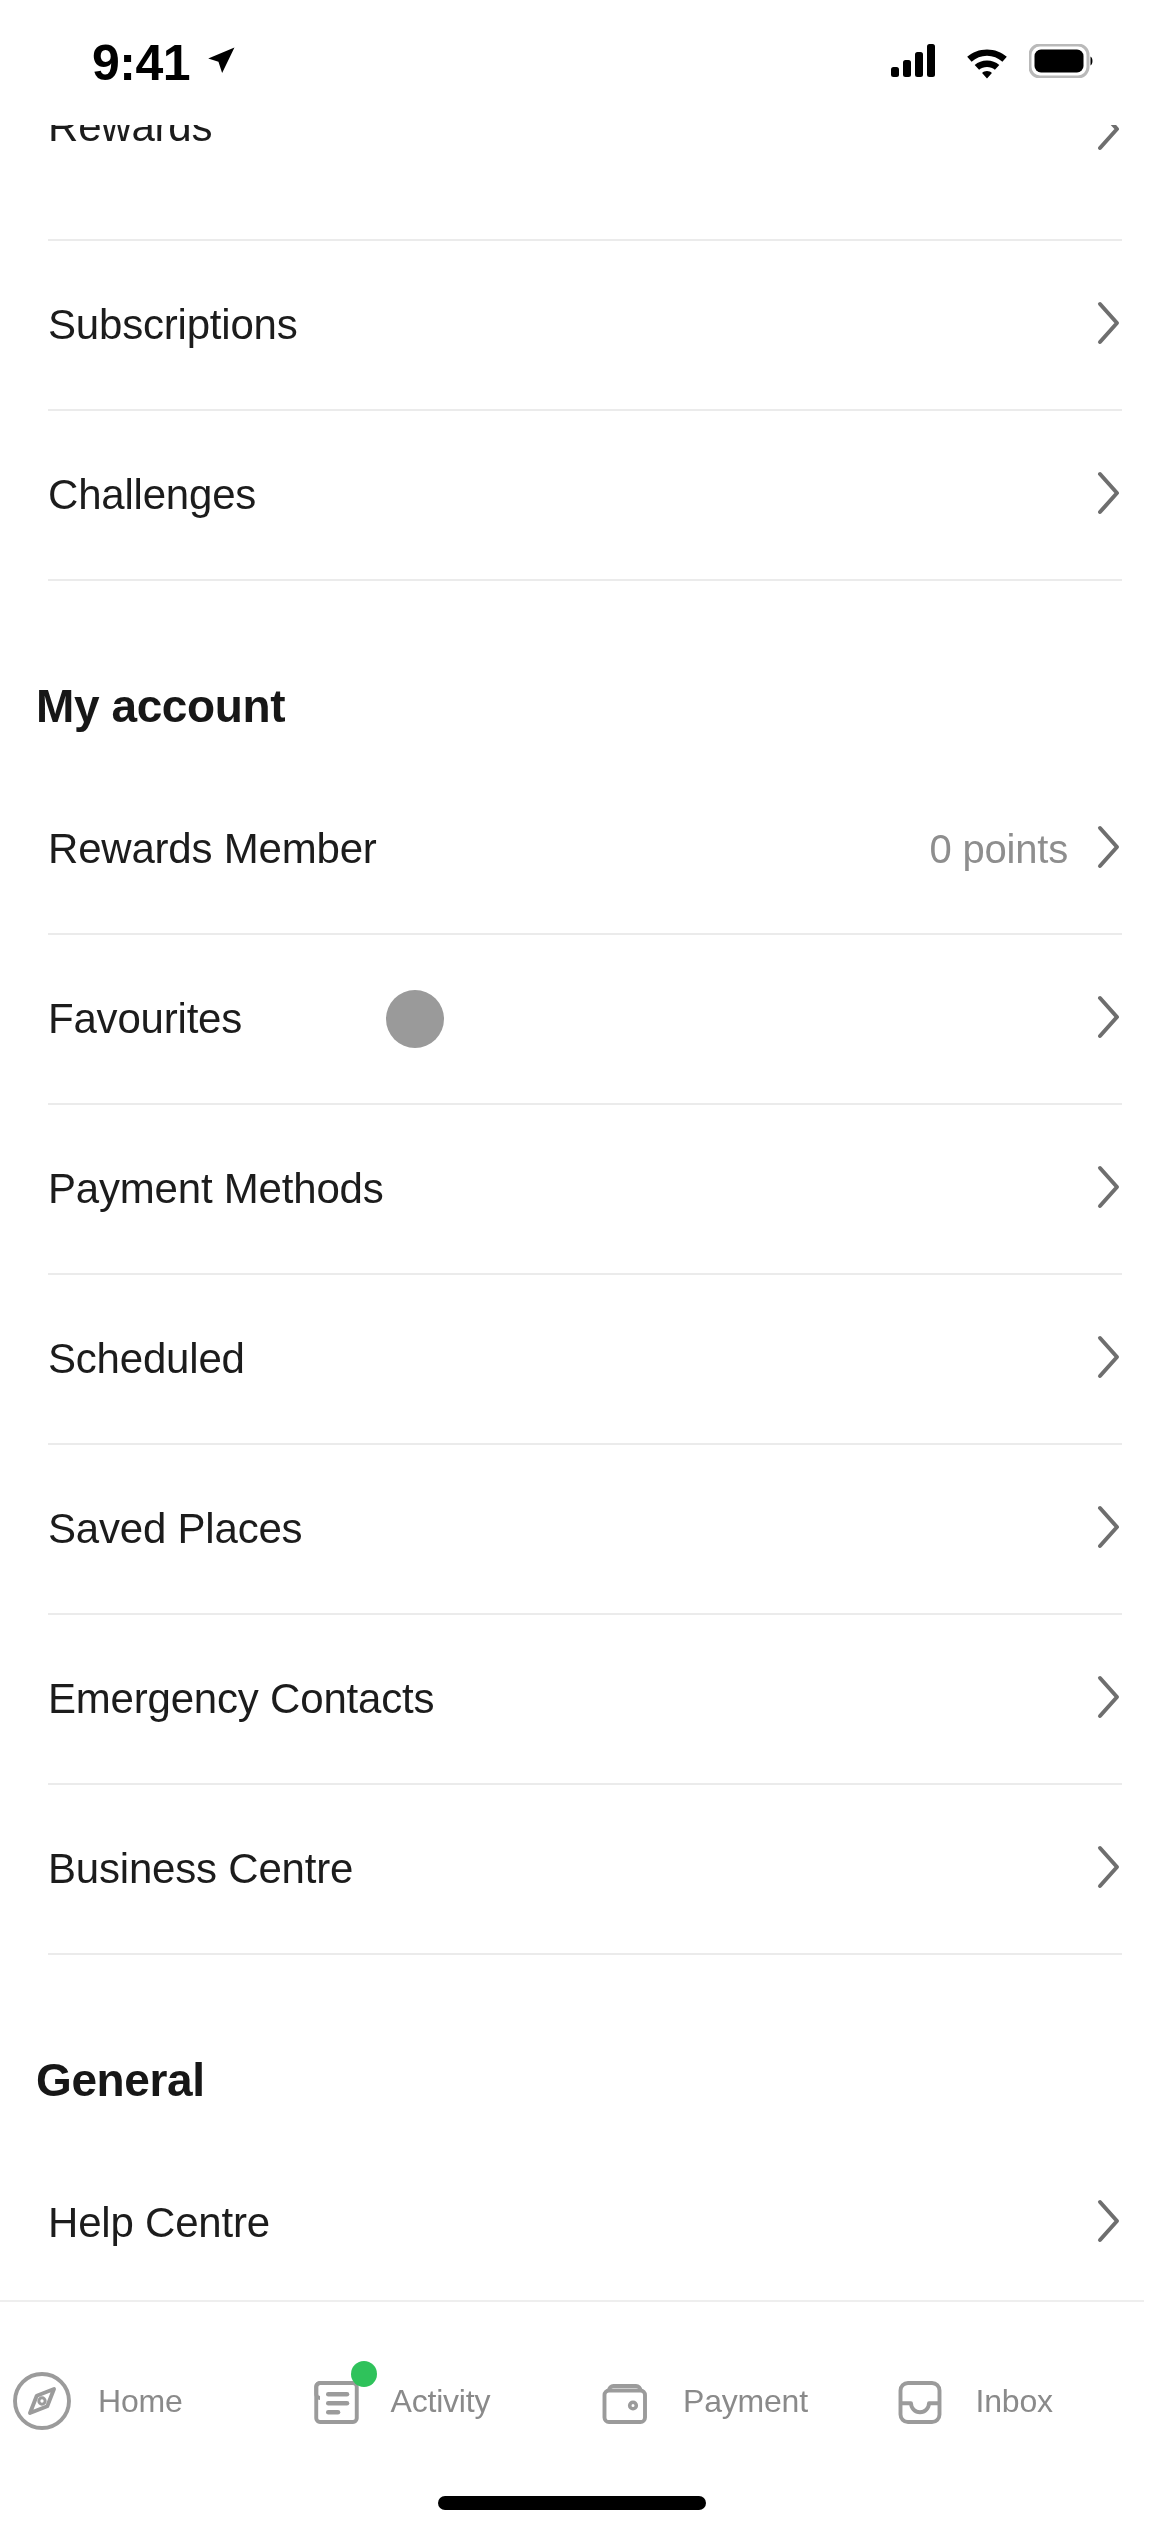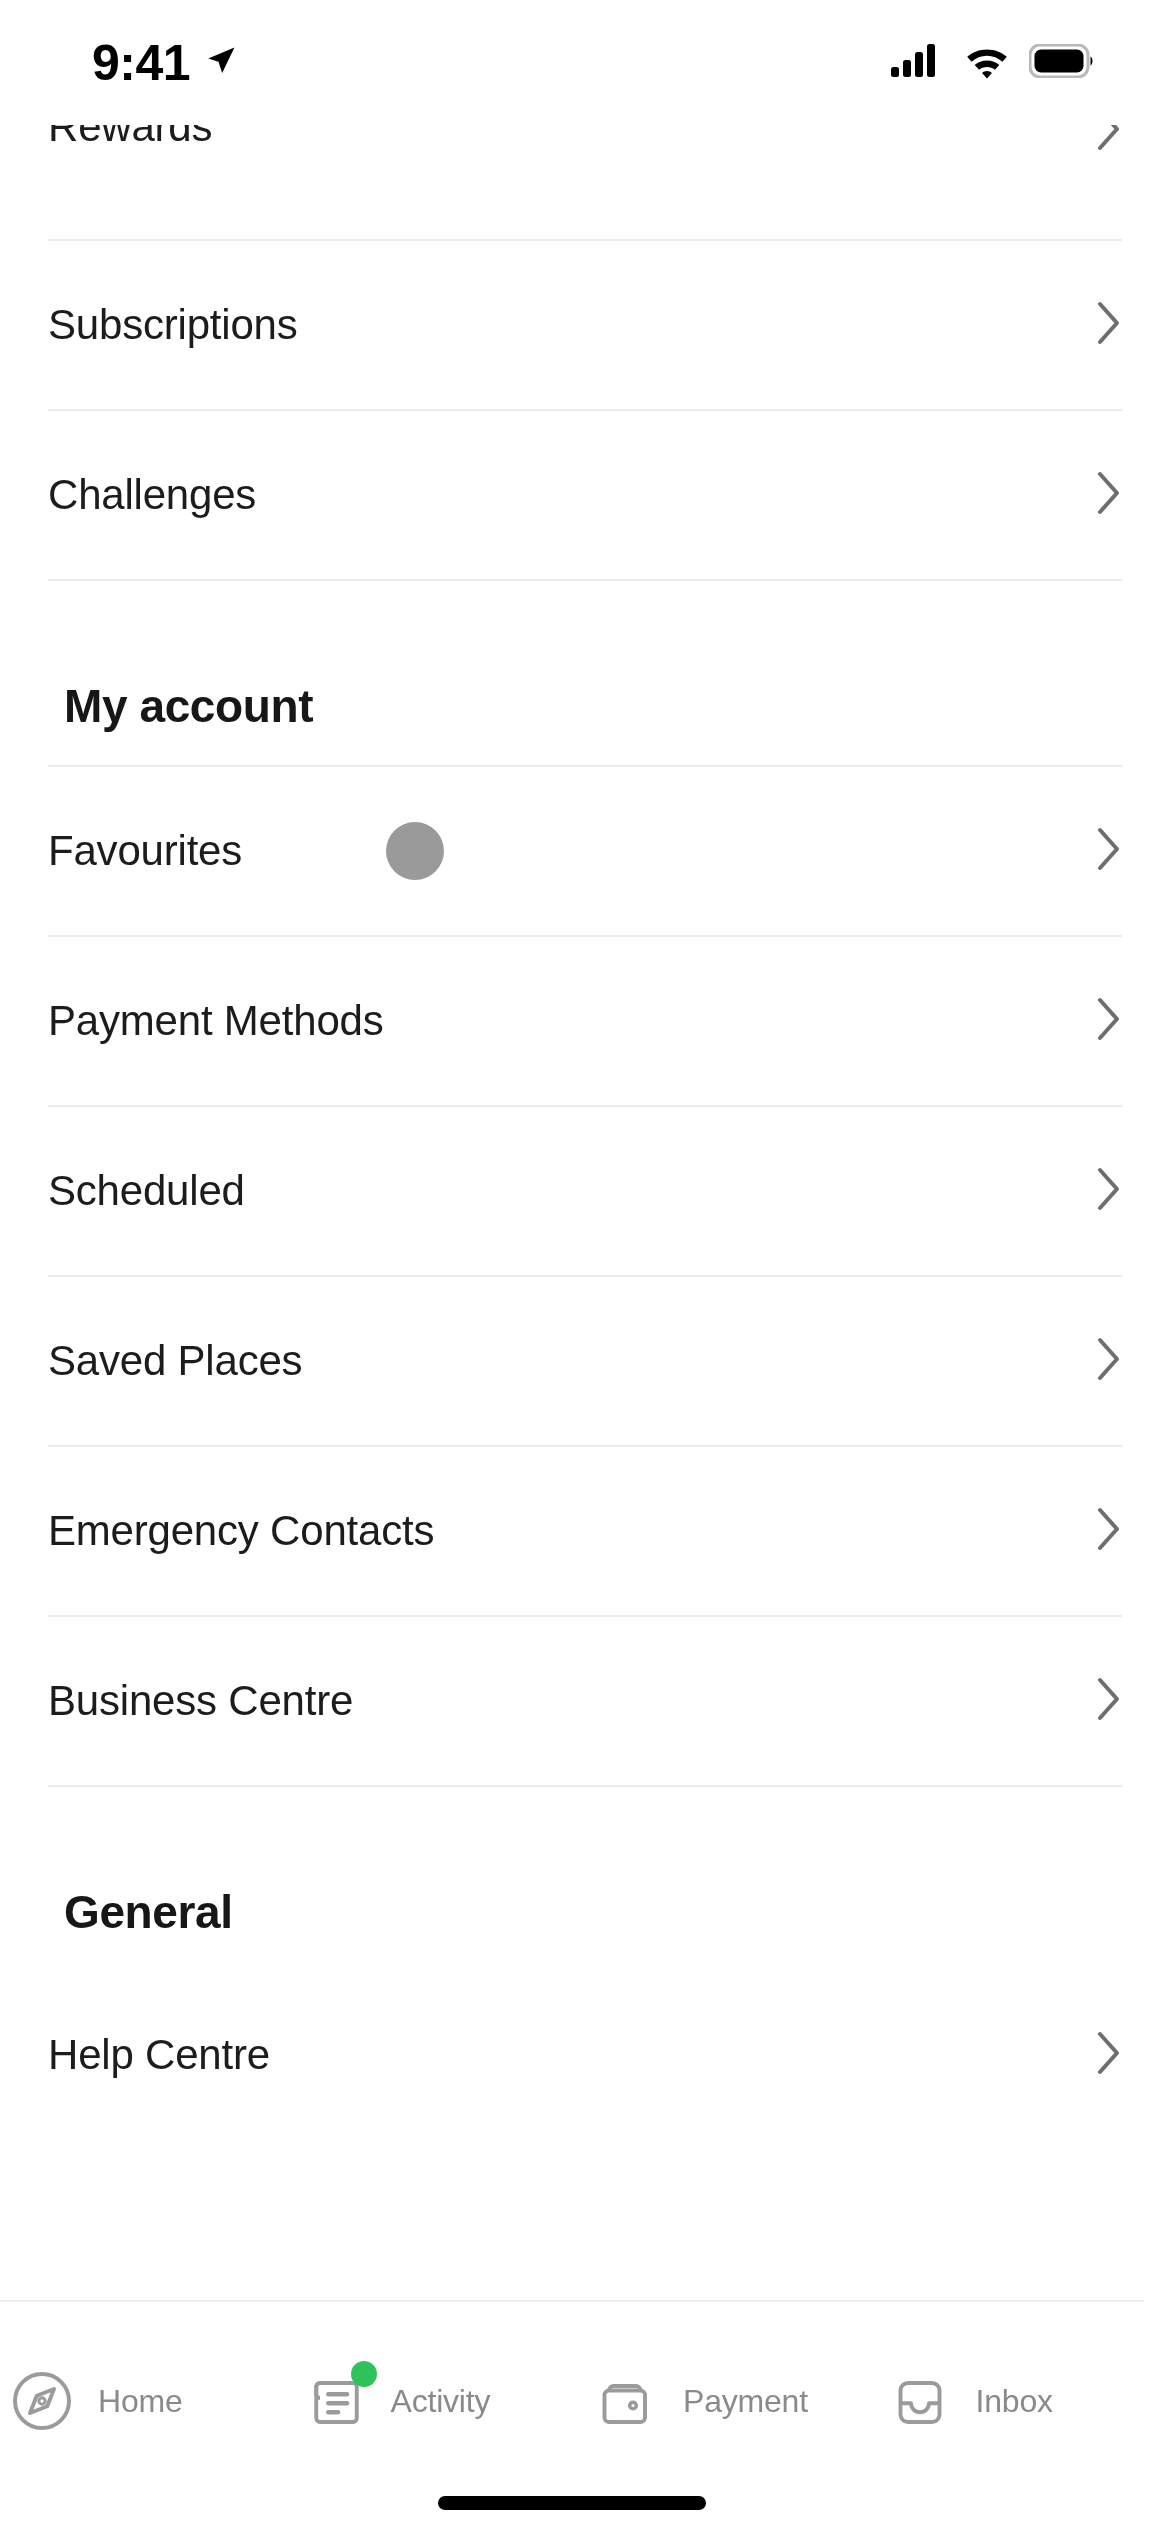--- a/index.html
+++ b/index.html
@@ -104,21 +104,21 @@
 
   .divider {
     height: 2px;
     background: #ebebeb;
     margin: 0 48px;
   }
 
   .section-gap { height: 66px; background: #ffffff; }
 
   .section-header {
-    padding: 0 64px;
+    padding: 0 36px;
     height: 118px;
     display: flex;
     align-items: center;
     background: #ffffff;
   }
   .section-header-text {
     font-size: 46px;
     font-weight: 700;
     color: #171717;
     letter-spacing: -0.4px;
@@ -281,20 +281,31 @@
       </div>
       <div class="divider"></div>
     </div>
 
     <div class="section-gap"></div>
 
     <div class="section-header">
       <span class="section-header-text">My account</span>
     </div>
 
+    <div class="list-row">
+      <span class="row-label">Rewards Member</span>
+      <span class="row-right">
+        <span class="row-value">0 points</span>
+        <span class="chev">
+          <svg width="26" height="44" viewBox="0 0 26 44">
+              <path d="M4 3 L21 22 L4 41" fill="none" stroke="#6e6e6e" stroke-width="4" stroke-linecap="round" stroke-linejoin="round"></path>
+            </svg>
+        </span>
+      </span>
+    </div>
     <div class="divider"></div>
 
     <div class="list-row">
       <span class="row-label">Favourites</span>
       <span class="skeleton-dot"></span>
       <span class="row-right">
         <span class="chev">
           <svg width="26" height="44" viewBox="0 0 26 44">
               <path d="M4 3 L21 22 L4 41" fill="none" stroke="#6e6e6e" stroke-width="4" stroke-linecap="round" stroke-linejoin="round"></path>
             </svg>

